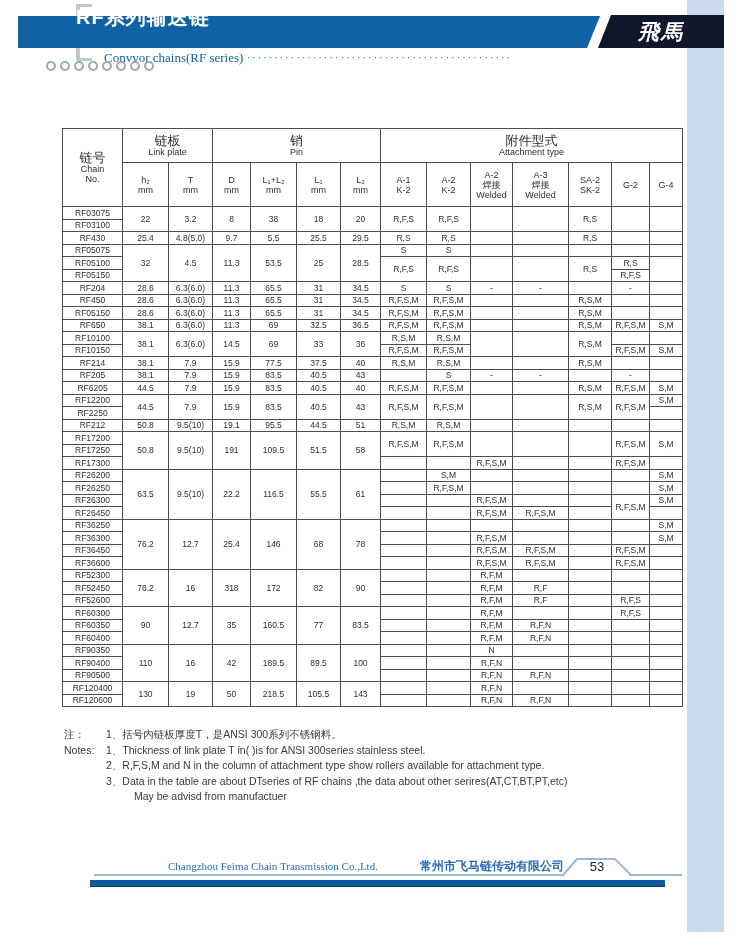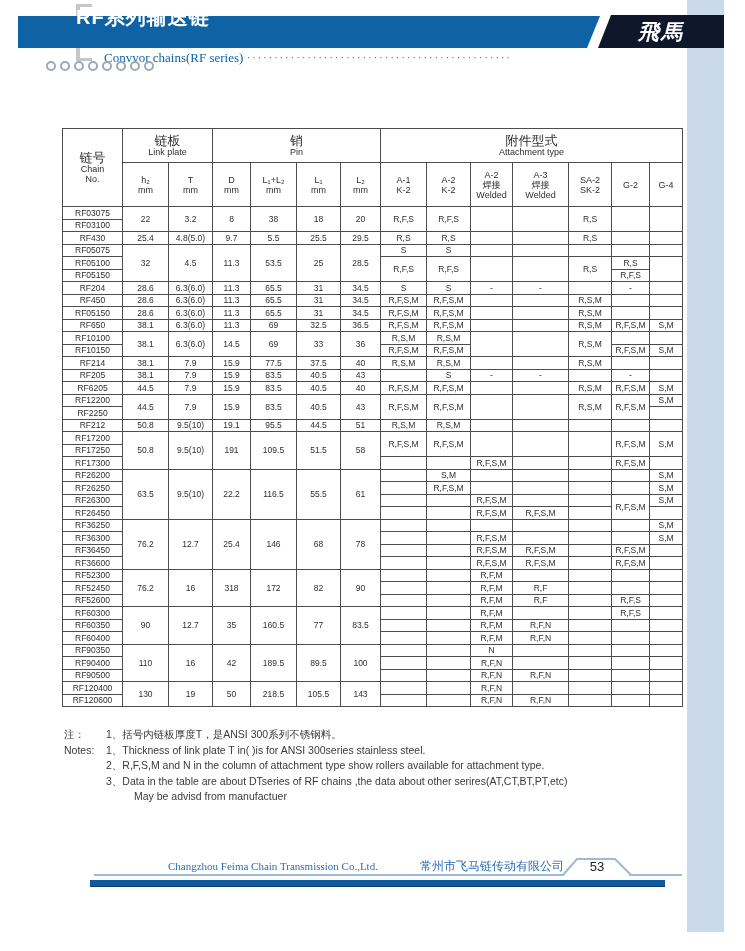--- a/index.html
+++ b/index.html
@@ -42,21 +42,21 @@
 
   
   .notes { position:absolute; left:64px; top:727px; z-index:2; color:#3a3a3a; }
   .note-line { display:flex; font-size:10.5px; line-height:15.5px; }
   .note-label { width:42px; flex:none; }
   .note-indent { margin-left:28px; }
 
   
   .footer-en { position:absolute; left:168px; top:860px; color:#2a6db5; font-family:"Liberation Serif", serif;
     font-size:11px; z-index:2; }
-  .footer-zh { position:absolute; left:420px; top:858px; color:#2a6db5; font-size:12px; font-weight:normal; z-index:2; }
+  .footer-zh { position:absolute; left:420px; top:858px; color:#2a6db5; font-size:12px; font-weight:bold; z-index:2; }
   .thin-line-left { position:absolute; left:94px; top:874px; width:470px; height:2px; background:#9db9d6; z-index:2; }
   .thin-line-right { position:absolute; left:629px; top:874px; width:53px; height:2px; background:#9db9d6; z-index:2; }
   .page-tab { position:absolute; left:562px; top:858px; z-index:2; }
   .page-number { position:absolute; left:562px; top:859px; width:70px; text-align:center; font-size:13px;
     color:#222; z-index:3; }
   .thick-bar { position:absolute; left:90px; top:880px; width:575px; height:7px; background:#0d5a9c;
     border-bottom:1px solid #083d6b; z-index:2; }
 </style>
 </head>
 <body>

